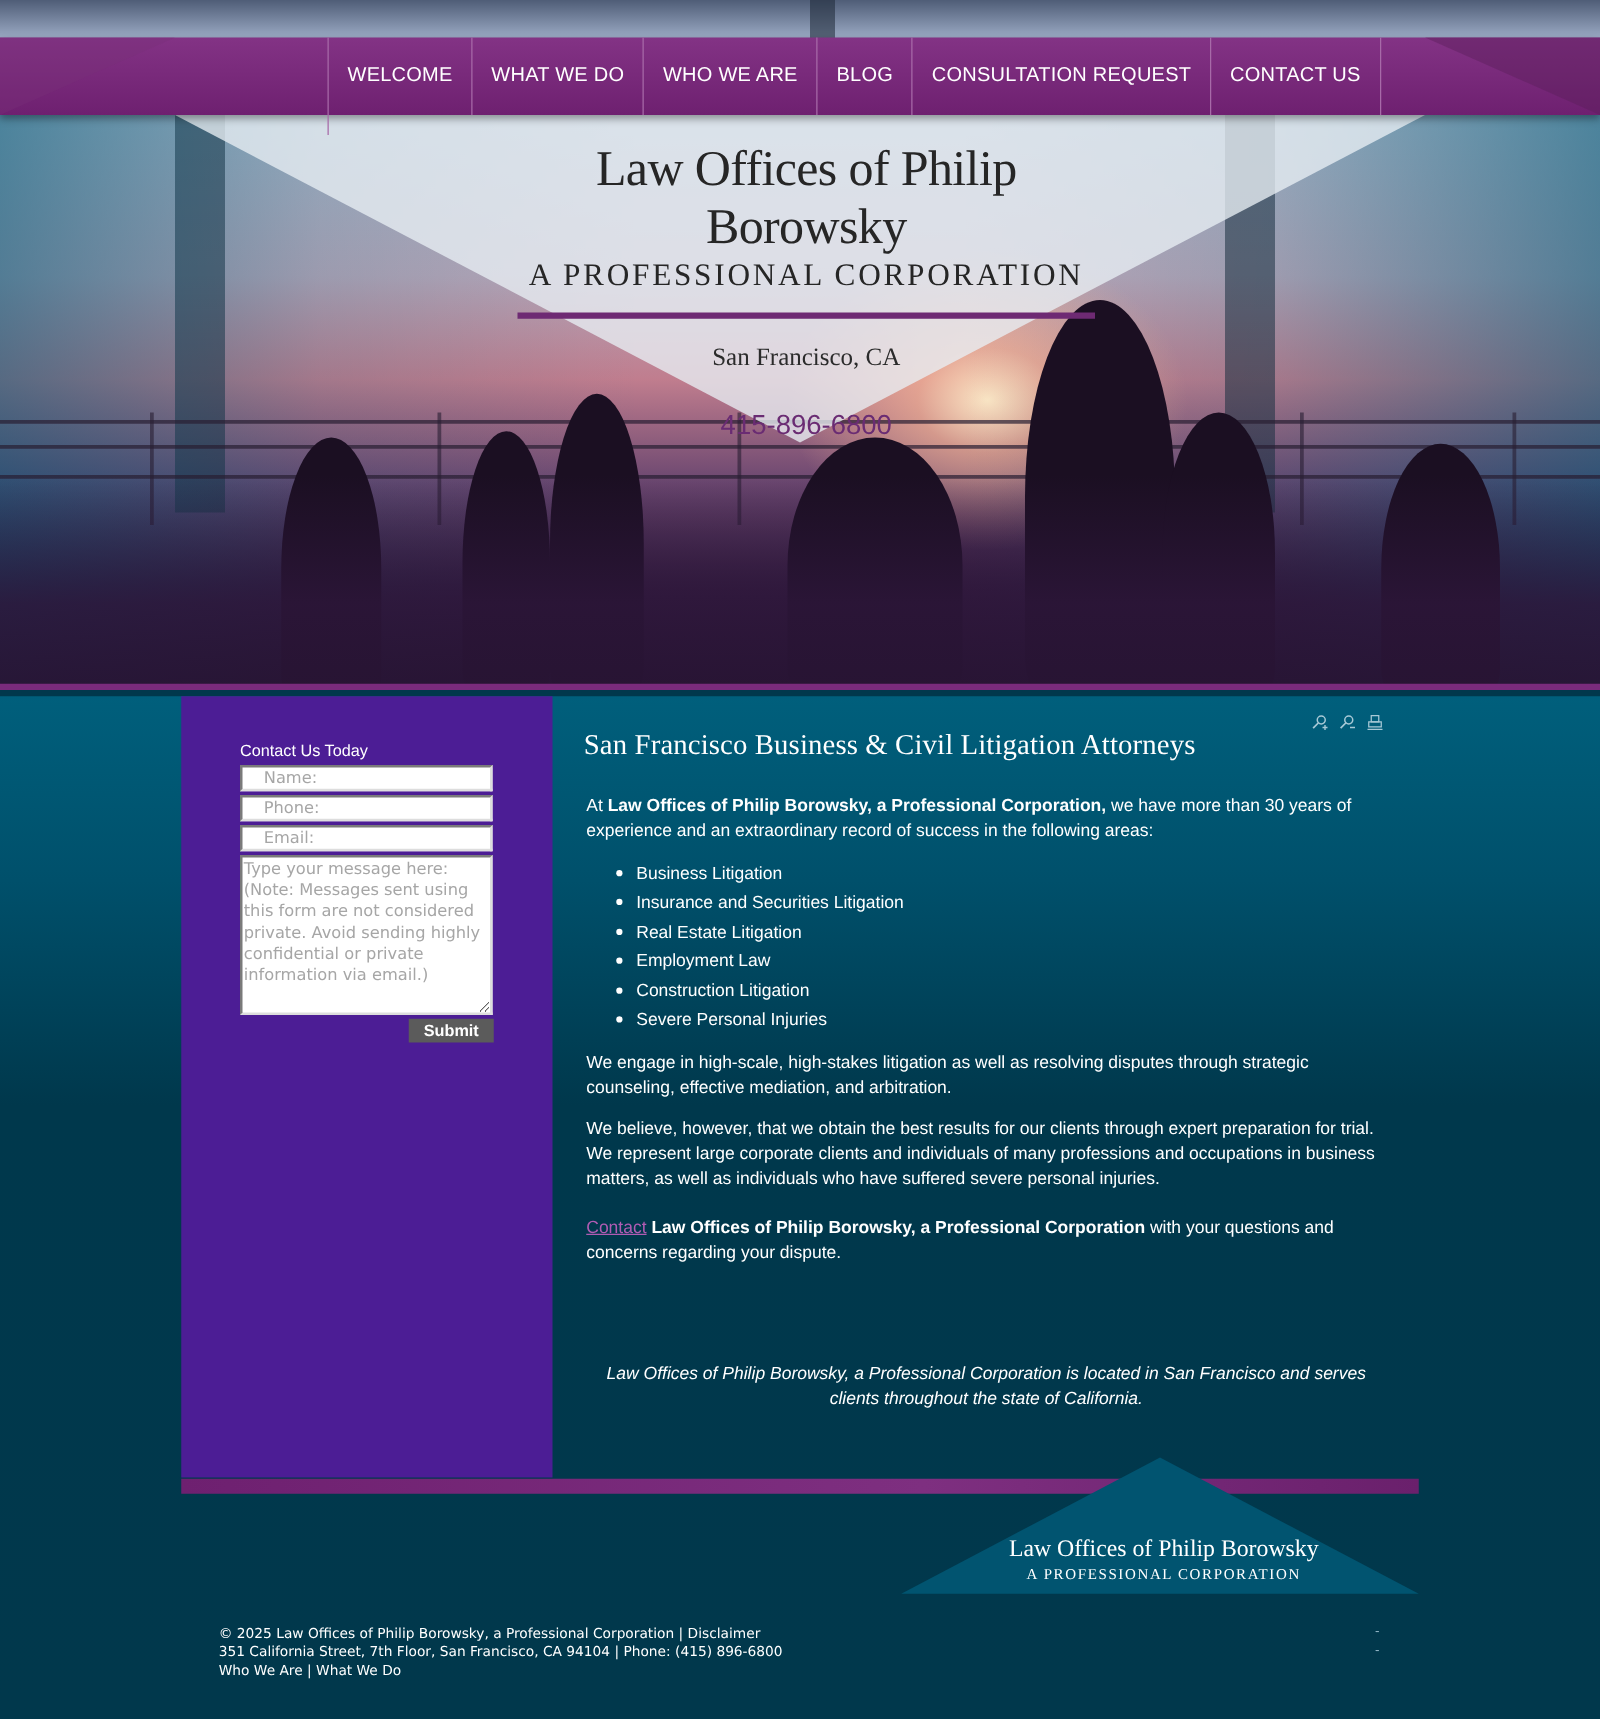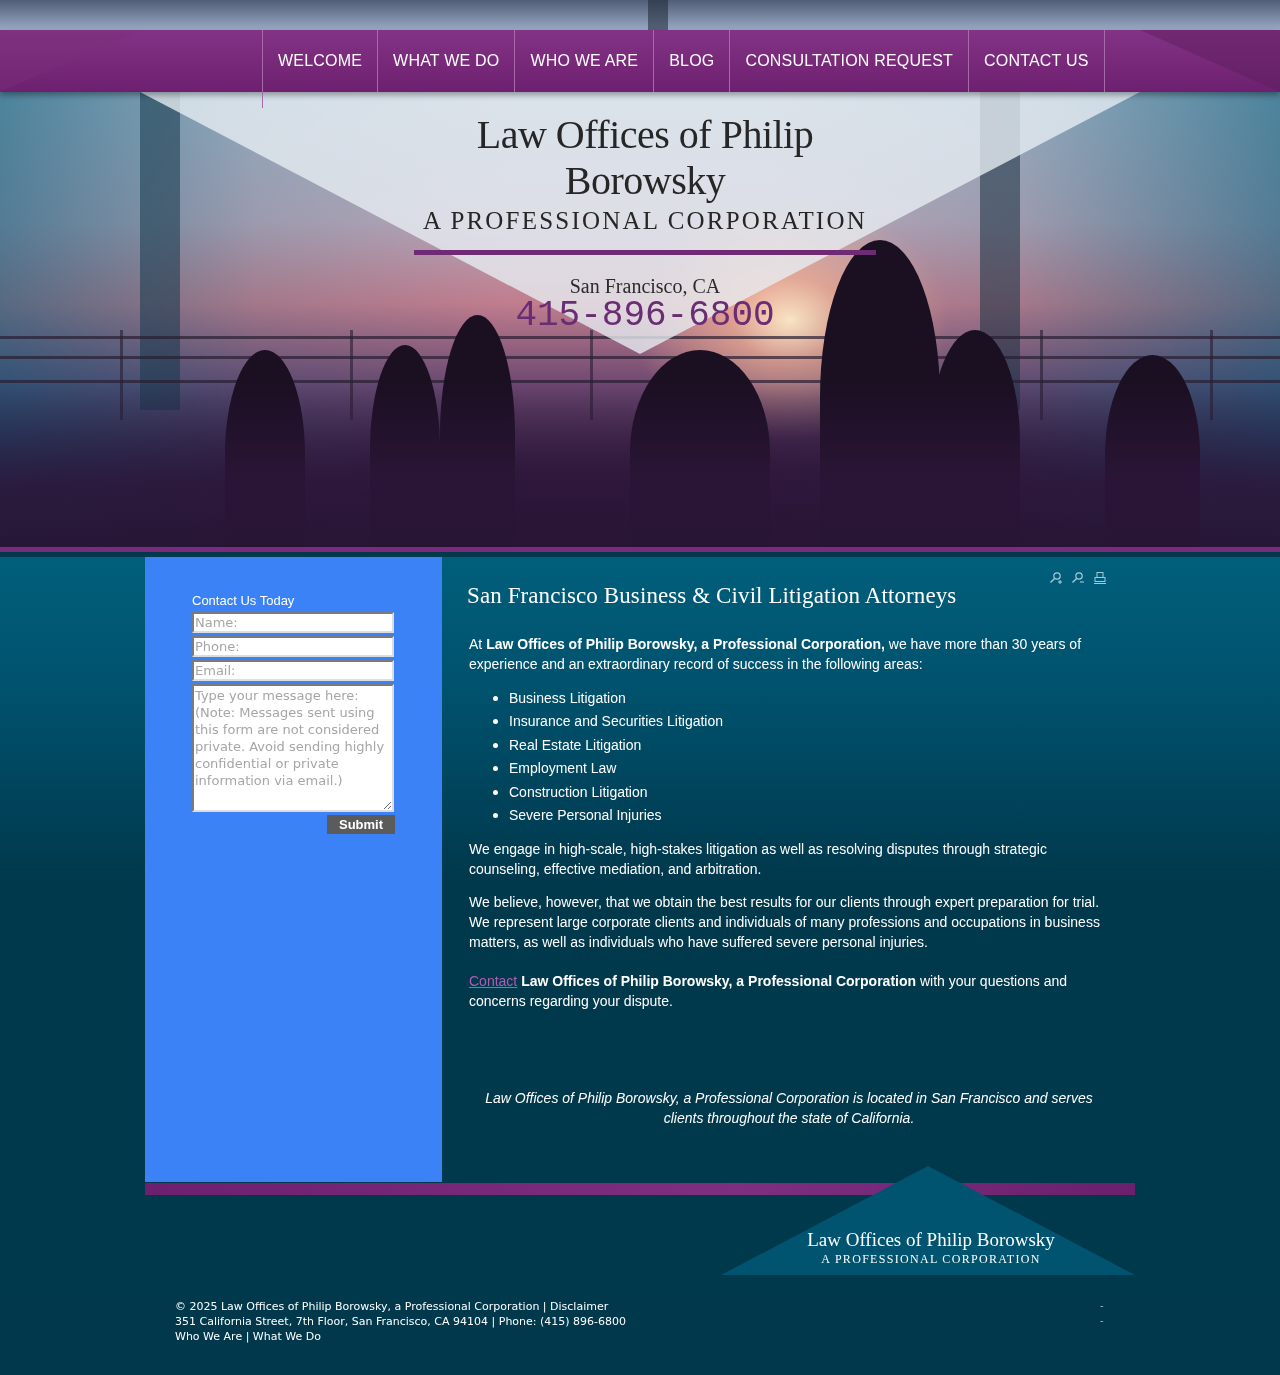--- a/index.html
+++ b/index.html
@@ -71,22 +71,22 @@
     margin-top: 0px;
   }
   .logo .rule {
     margin: 12px auto 0; width: 462px; height: 5px; background: #6e2a73;
   }
   .logo .city {
     font-family: "Liberation Serif", "DejaVu Serif", serif;
     font-size: 20px; margin-top: 18px; color: #2b2b2b; line-height: 26px;
   }
   .logo .phone {
-    font-family: Liberation Mono, monospace;
-    font-size: 36px; color: #6a2c73; line-height: 34px;
+    font-family: Liberation Sans, sans-serif;
+    font-size: 22px; color: #6a2c73; line-height: 34px; margin-top: 24px;
   }
 
   
   .nav {
     position: absolute; left: 0; top: 30px; width: 1280px; height: 62px;
     background: linear-gradient(180deg, #833385 0%, #6e2070 100%);
     box-shadow: 0 3px 6px rgba(0,0,0,0.35);
     z-index: 5;
   }
   .nav .corner-left {
@@ -113,32 +113,32 @@
     font-size: 16px; letter-spacing: 0.2px;
   }
 
   
   .main-bg {
     position: absolute; left: 0; top: 557px; width: 1280px; height: 818px;
     background: linear-gradient(180deg, #005f7c 0%, #00506b 18%, #00384c 40%, #01384c 100%);
   }
   .sidebar {
     position: absolute; left: 145px; top: 557px; width: 297px; height: 625px;
-    background: #3b82f6;
+    background: #4c1d95;
   }
   .form-wrap { position: absolute; left: 47px; top: 36px; width: 204px; }
   .form-title {
     font-family: "Liberation Sans", sans-serif;
     font-size: 13px; color: #fff; margin-bottom: 4px;
   }
   .field {
     display: block; width: 202px; height: 21px; margin-bottom: 3px;
     border: 2px solid #7a7a7a; border-right-color: #ddd; border-bottom-color: #ddd;
     background: #fff; font-family: "DejaVu Sans", sans-serif; font-size: 13px;
-    color: #999; padding: 0 1px;
+    color: #999; padding: 0 17px;
   }
   .field::placeholder { color: #a6a6a6; }
   textarea.field {
     height: 128px; resize: vertical; line-height: 17px; padding: 1px;
   }
   .submit-btn {
     display: block; margin-left: 135px; margin-top: 0px; width: 68px; height: 19px;
     background: #5b5b5b; color: #fff; border: none;
     font-family: "Liberation Sans", sans-serif; font-weight: bold; font-size: 13px;
   }

